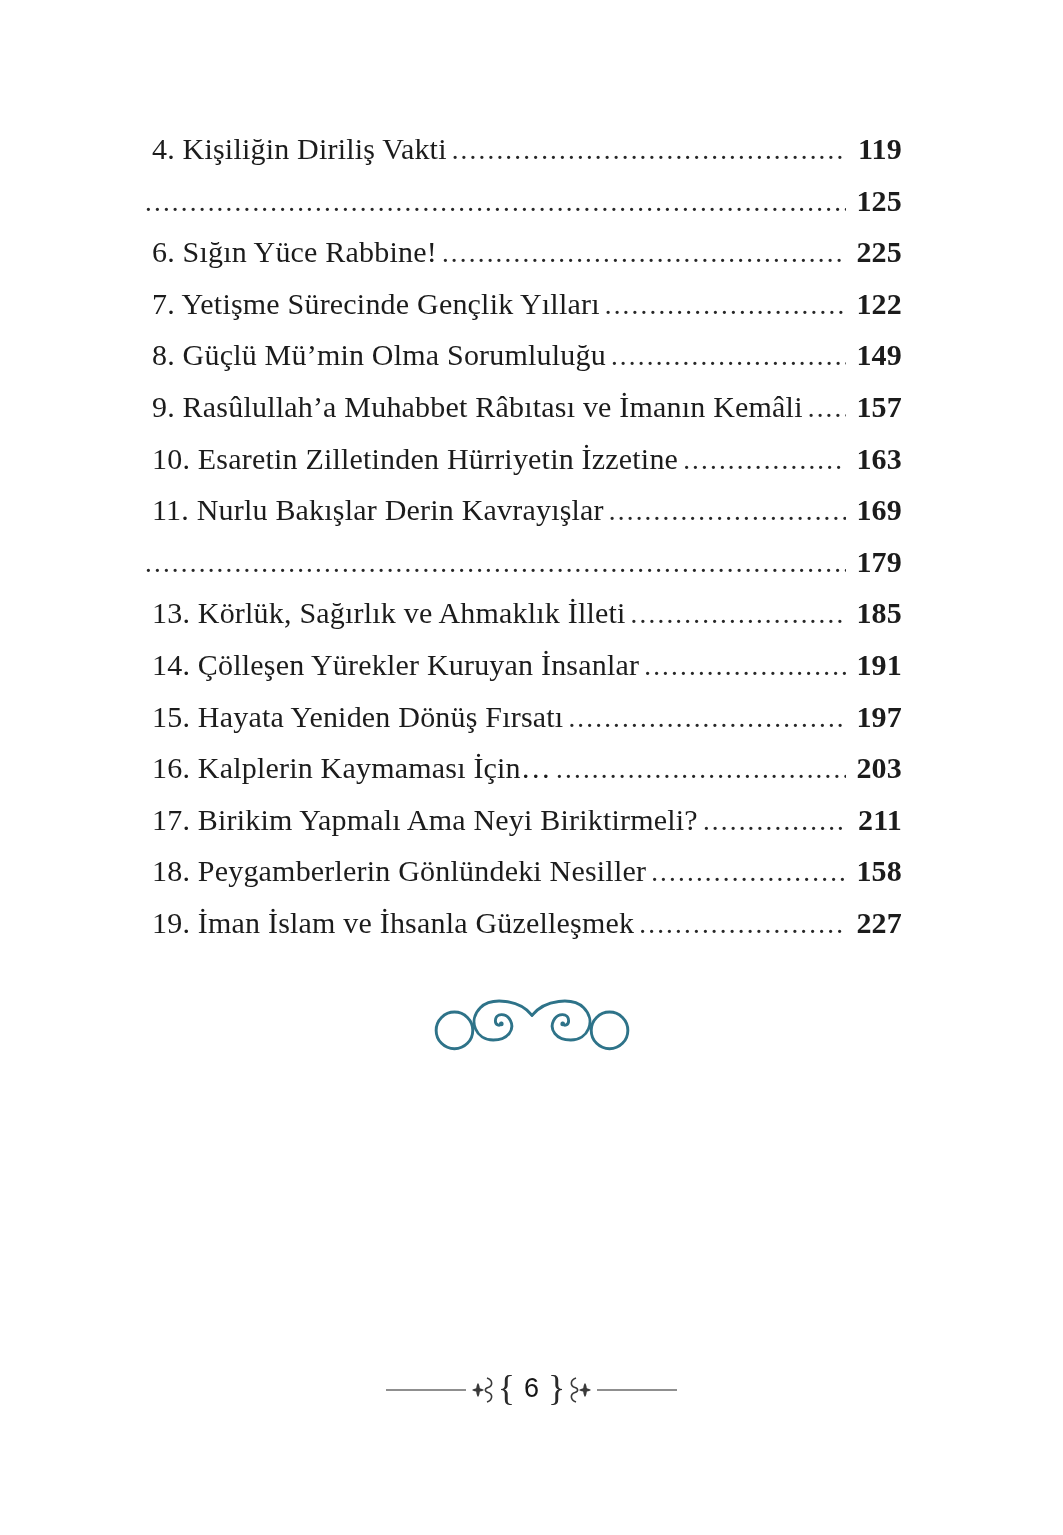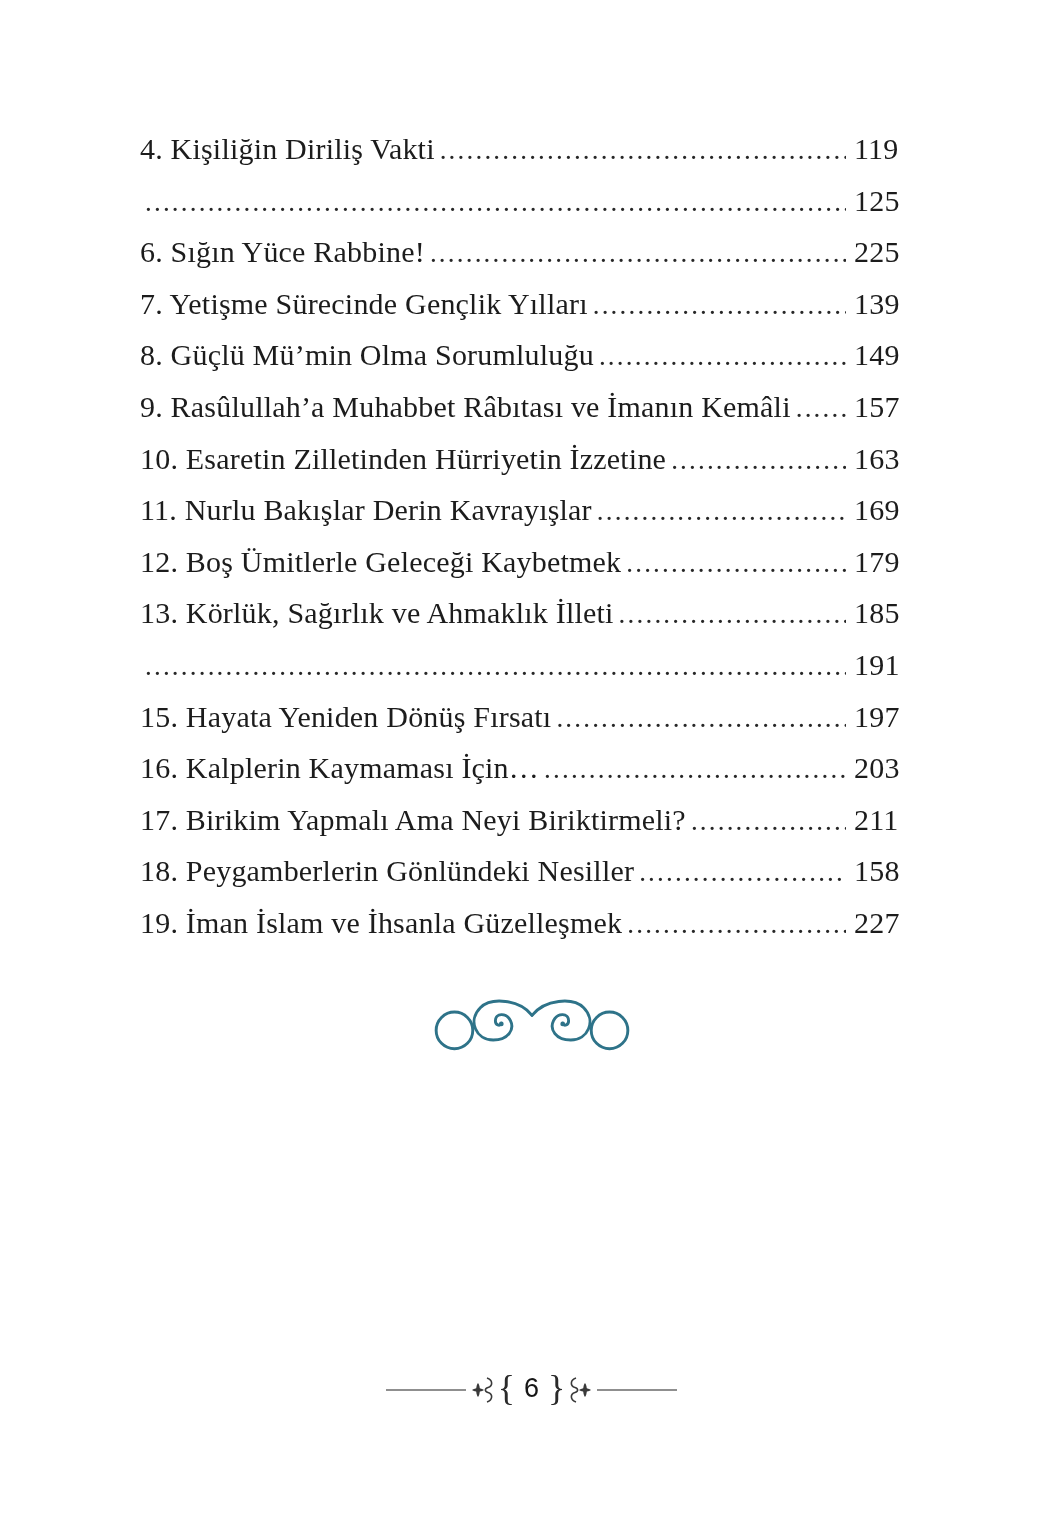--- a/index.html
+++ b/index.html
@@ -22,33 +22,35 @@
   }
   .toc-row {
     display: flex;
     align-items: baseline;
     font-size: 30px;
     line-height: 34px;
     color: #1c1c1c;
     margin-bottom: 16.6px;
     letter-spacing: 0.2px;
   }
-  .entry-text { white-space: nowrap; }
+  .entry-text { white-space: nowrap; margin-left: 12px; }
   .leader {
     flex: 1;
     overflow: hidden;
     white-space: nowrap;
     margin: 0 8px 0 5px;
     font-size: 27px;
     letter-spacing: 2.2px;
     color: #262626;
   }
   .pageno {
     white-space: nowrap;
     min-width: 48px;
+    text-align: right;
+    font-weight: bold;
   }
 
   
   .ornament-wrap {
     position: absolute;
     top: 997px;
     left: 0;
     width: 100%;
     display: flex;
     justify-content: center;
@@ -106,21 +108,21 @@
 
     <div class="toc-row">
       <span class="entry-text">6. Sığın Yüce Rabbine!</span>
       <span class="leader">................................................................................................................................................................</span>
       <span class="pageno">225</span>
     </div>
 
     <div class="toc-row">
       <span class="entry-text">7. Yetişme Sürecinde Gençlik Yılları</span>
       <span class="leader">................................................................................................................................................................</span>
-      <span class="pageno">139</span>
+      <span class="pageno">122</span>
     </div>
 
     <div class="toc-row">
       <span class="entry-text">8. Güçlü Mü’min Olma Sorumluluğu</span>
       <span class="leader">................................................................................................................................................................</span>
       <span class="pageno">149</span>
     </div>
 
     <div class="toc-row">
       <span class="entry-text">9. Rasûlullah’a Muhabbet Râbıtası ve İmanın Kemâli</span>
@@ -134,32 +136,32 @@
       <span class="pageno">163</span>
     </div>
 
     <div class="toc-row">
       <span class="entry-text">11. Nurlu Bakışlar Derin Kavrayışlar</span>
       <span class="leader">................................................................................................................................................................</span>
       <span class="pageno">169</span>
     </div>
 
     <div class="toc-row">
-      <span class="entry-text">12. Boş Ümitlerle Geleceği Kaybetmek</span>
       <span class="leader">................................................................................................................................................................</span>
       <span class="pageno">179</span>
     </div>
 
     <div class="toc-row">
       <span class="entry-text">13. Körlük, Sağırlık ve Ahmaklık İlleti</span>
       <span class="leader">................................................................................................................................................................</span>
       <span class="pageno">185</span>
     </div>
 
     <div class="toc-row">
+      <span class="entry-text">14. Çölleşen Yürekler Kuruyan İnsanlar</span>
       <span class="leader">................................................................................................................................................................</span>
       <span class="pageno">191</span>
     </div>
 
     <div class="toc-row">
       <span class="entry-text">15. Hayata Yeniden Dönüş Fırsatı</span>
       <span class="leader">................................................................................................................................................................</span>
       <span class="pageno">197</span>
     </div>
 

